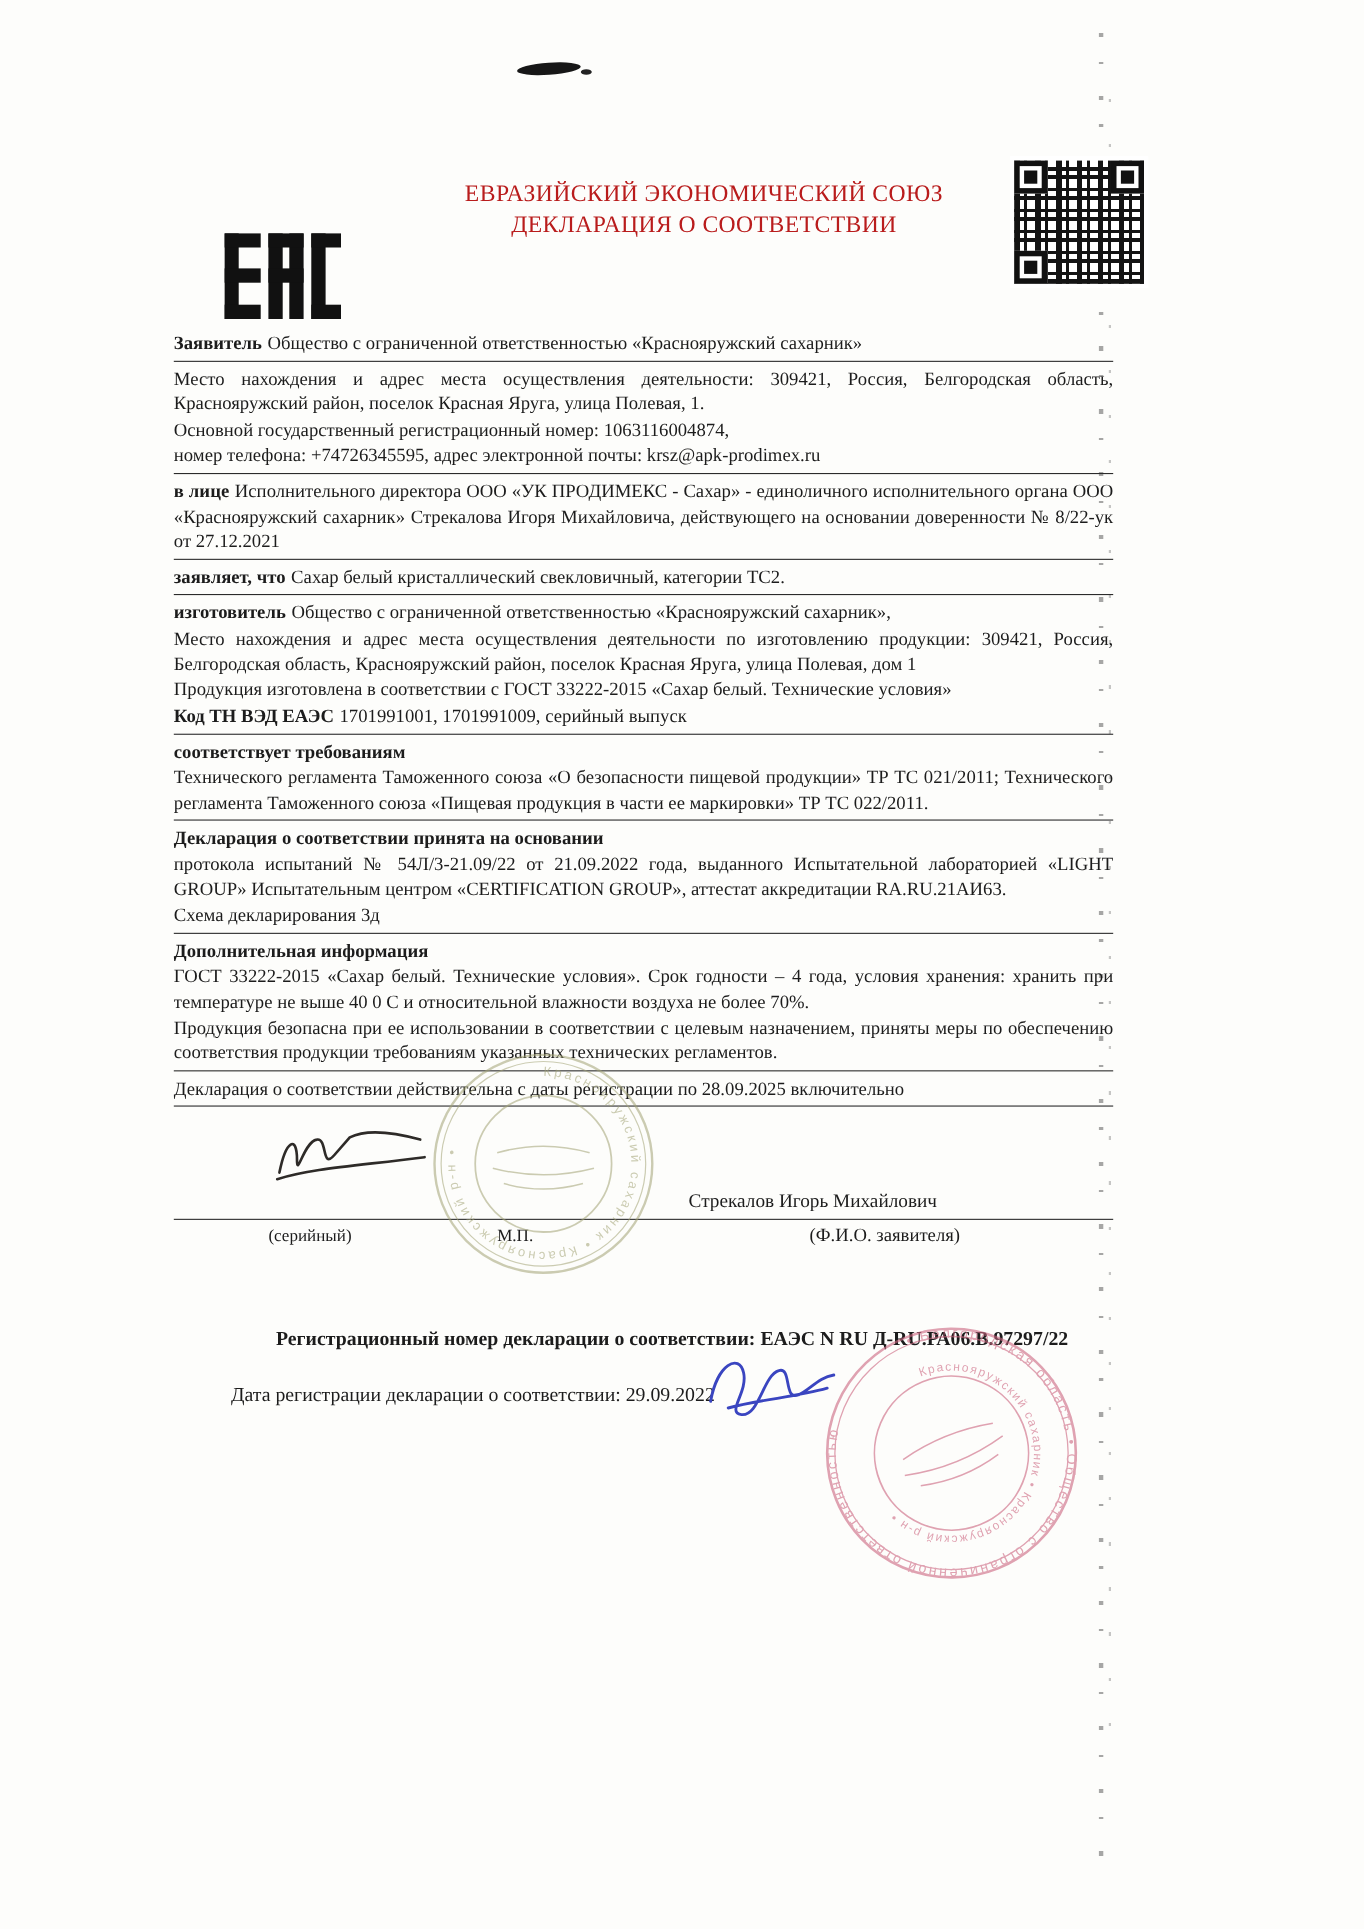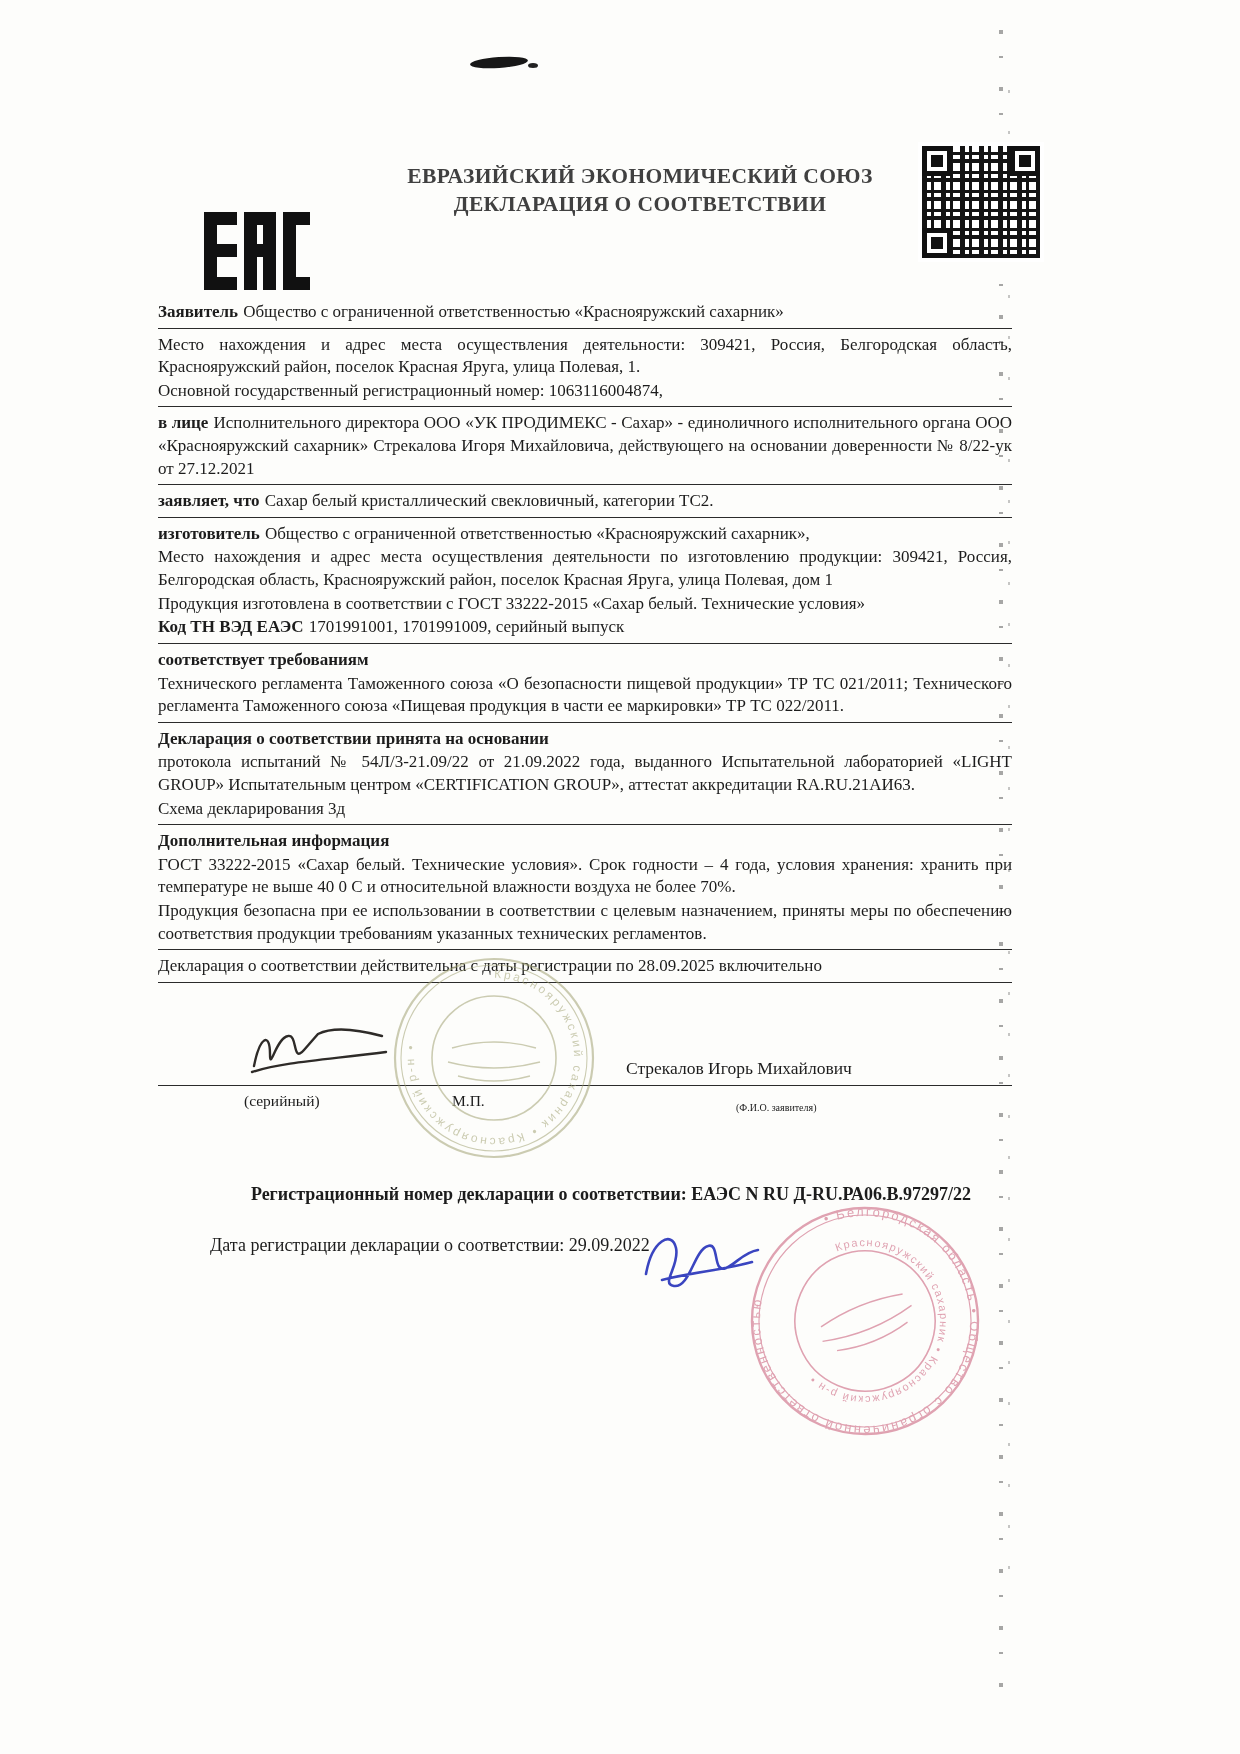--- a/index.html
+++ b/index.html
@@ -3,21 +3,21 @@
 <meta charset="utf-8">
 <style>
   html,body{margin:0;padding:0}
   body{
     width:1240px;height:1754px;position:relative;overflow:hidden;
     background:#fdfdfb;color:#1c1c1c;
     font-family:"Liberation Serif", serif;
   }
   
   .titles{position:absolute;left:280px;top:163px;width:720px;text-align:center;
-    font-weight:bold;font-size:21.5px;letter-spacing:.4px;line-height:1.3;color:#404040}
+    font-weight:normal;font-size:21.5px;letter-spacing:.4px;line-height:1.3;color:#b91c1c}
   .eac-logo{position:absolute;left:204px;top:212px}
   .qr{position:absolute;left:918px;top:142px;width:126px;height:120px;background:#fff;padding:3px;box-sizing:border-box}
   .qr-pattern{position:absolute;inset:4px;background:
       repeating-linear-gradient(90deg,#141414 0 5px,transparent 5px 9px,#141414 9px 12px,transparent 12px 19px),
       repeating-linear-gradient(0deg,#141414 0 4px,#fff 4px 8px,#141414 8px 11px,#fff 11px 19px);}
   .qr .f{position:absolute;width:30px;height:30px;border:5px solid #111;background:#fff;box-sizing:border-box}
   .qr .f::after{content:"";position:absolute;inset:4px;background:#111}
   .f-tl{left:4px;top:4px}.f-tr{right:4px;top:4px}.f-bl{left:4px;bottom:4px}
   
   .doc{position:absolute;left:158px;top:300px;width:854px;font-size:17px;line-height:1.33}
@@ -25,21 +25,21 @@
   .rule{border-bottom:1.7px solid #2b2b2b;margin:4px 0 5px;height:0}
   b.lead{margin-right:.3em}
   .hdr{font-weight:bold;text-align:left}
   .bold-row{font-weight:normal}
   
   .sig{position:relative;height:100px;margin-top:54px}
   .sig-line{position:absolute;left:0;right:0;top:48px;border-bottom:1.7px solid #2b2b2b}
   .sig-fio{position:absolute;left:468px;top:20px;font-size:17.5px}
   .lbl-podpis{position:absolute;left:86px;top:54px;font-size:15.5px}
   .lbl-mp{position:absolute;left:294px;top:54px;font-size:15.5px}
-  .lbl-fio{position:absolute;left:578px;top:64px;font-size:10px}
+  .lbl-fio{position:absolute;left:578px;top:52px;font-size:17px}
   .reg1{margin-top:46px;padding-left:52px;font-weight:bold;font-size:18px;text-align:center}
   .reg2{margin-top:27px;padding-left:52px;font-weight:normal;font-size:18px;text-align:left}
   
   .ink{position:absolute;pointer-events:none}
   .stamp-olive{color:#a3a476;opacity:.55}
   .stamp-pink{color:#cc6680;opacity:.6}
   .sig-black{color:#2e2b28}
   .sig-blue{color:#3a45c0}
   .stamp-text{font-family:"Liberation Sans",sans-serif}
   .smudge{position:absolute;left:470px;top:57px;width:58px;height:11px;background:#171717;border-radius:50%;transform:rotate(-4deg)}
@@ -89,20 +89,21 @@
 
 <div class="doc">
 
   <p class="row">
     <b class="lead">Заявитель</b><span>Общество с ограниченной ответственностью «Краснояружский сахарник»</span>
   </p>
   <div class="rule"></div>
 
   <p class="row">Место нахождения и адрес места осуществления деятельности: 309421, Россия, Белгородская область, Краснояружский район, поселок Красная Яруга, улица Полевая, 1.</p>
   <p class="row">Основной государственный регистрационный номер: 1063116004874,</p>
+  <p class="row">номер телефона: +74726345595, адрес электронной почты: krsz@apk-prodimex.ru</p>
   <div class="rule"></div>
 
   <p class="row">
     <b class="lead">в лице</b><span>Исполнительного директора ООО «УК ПРОДИМЕКС - Сахар» - единоличного исполнительного органа ООО «Краснояружский сахарник» Стрекалова Игоря Михайловича, действующего на основании доверенности № 8/22-ук от 27.12.2021</span>
   </p>
   <div class="rule"></div>
 
   <p class="row">
     <b class="lead">заявляет, что</b><span>Сахар белый кристаллический свекловичный, категории ТС2.</span>
   </p>

